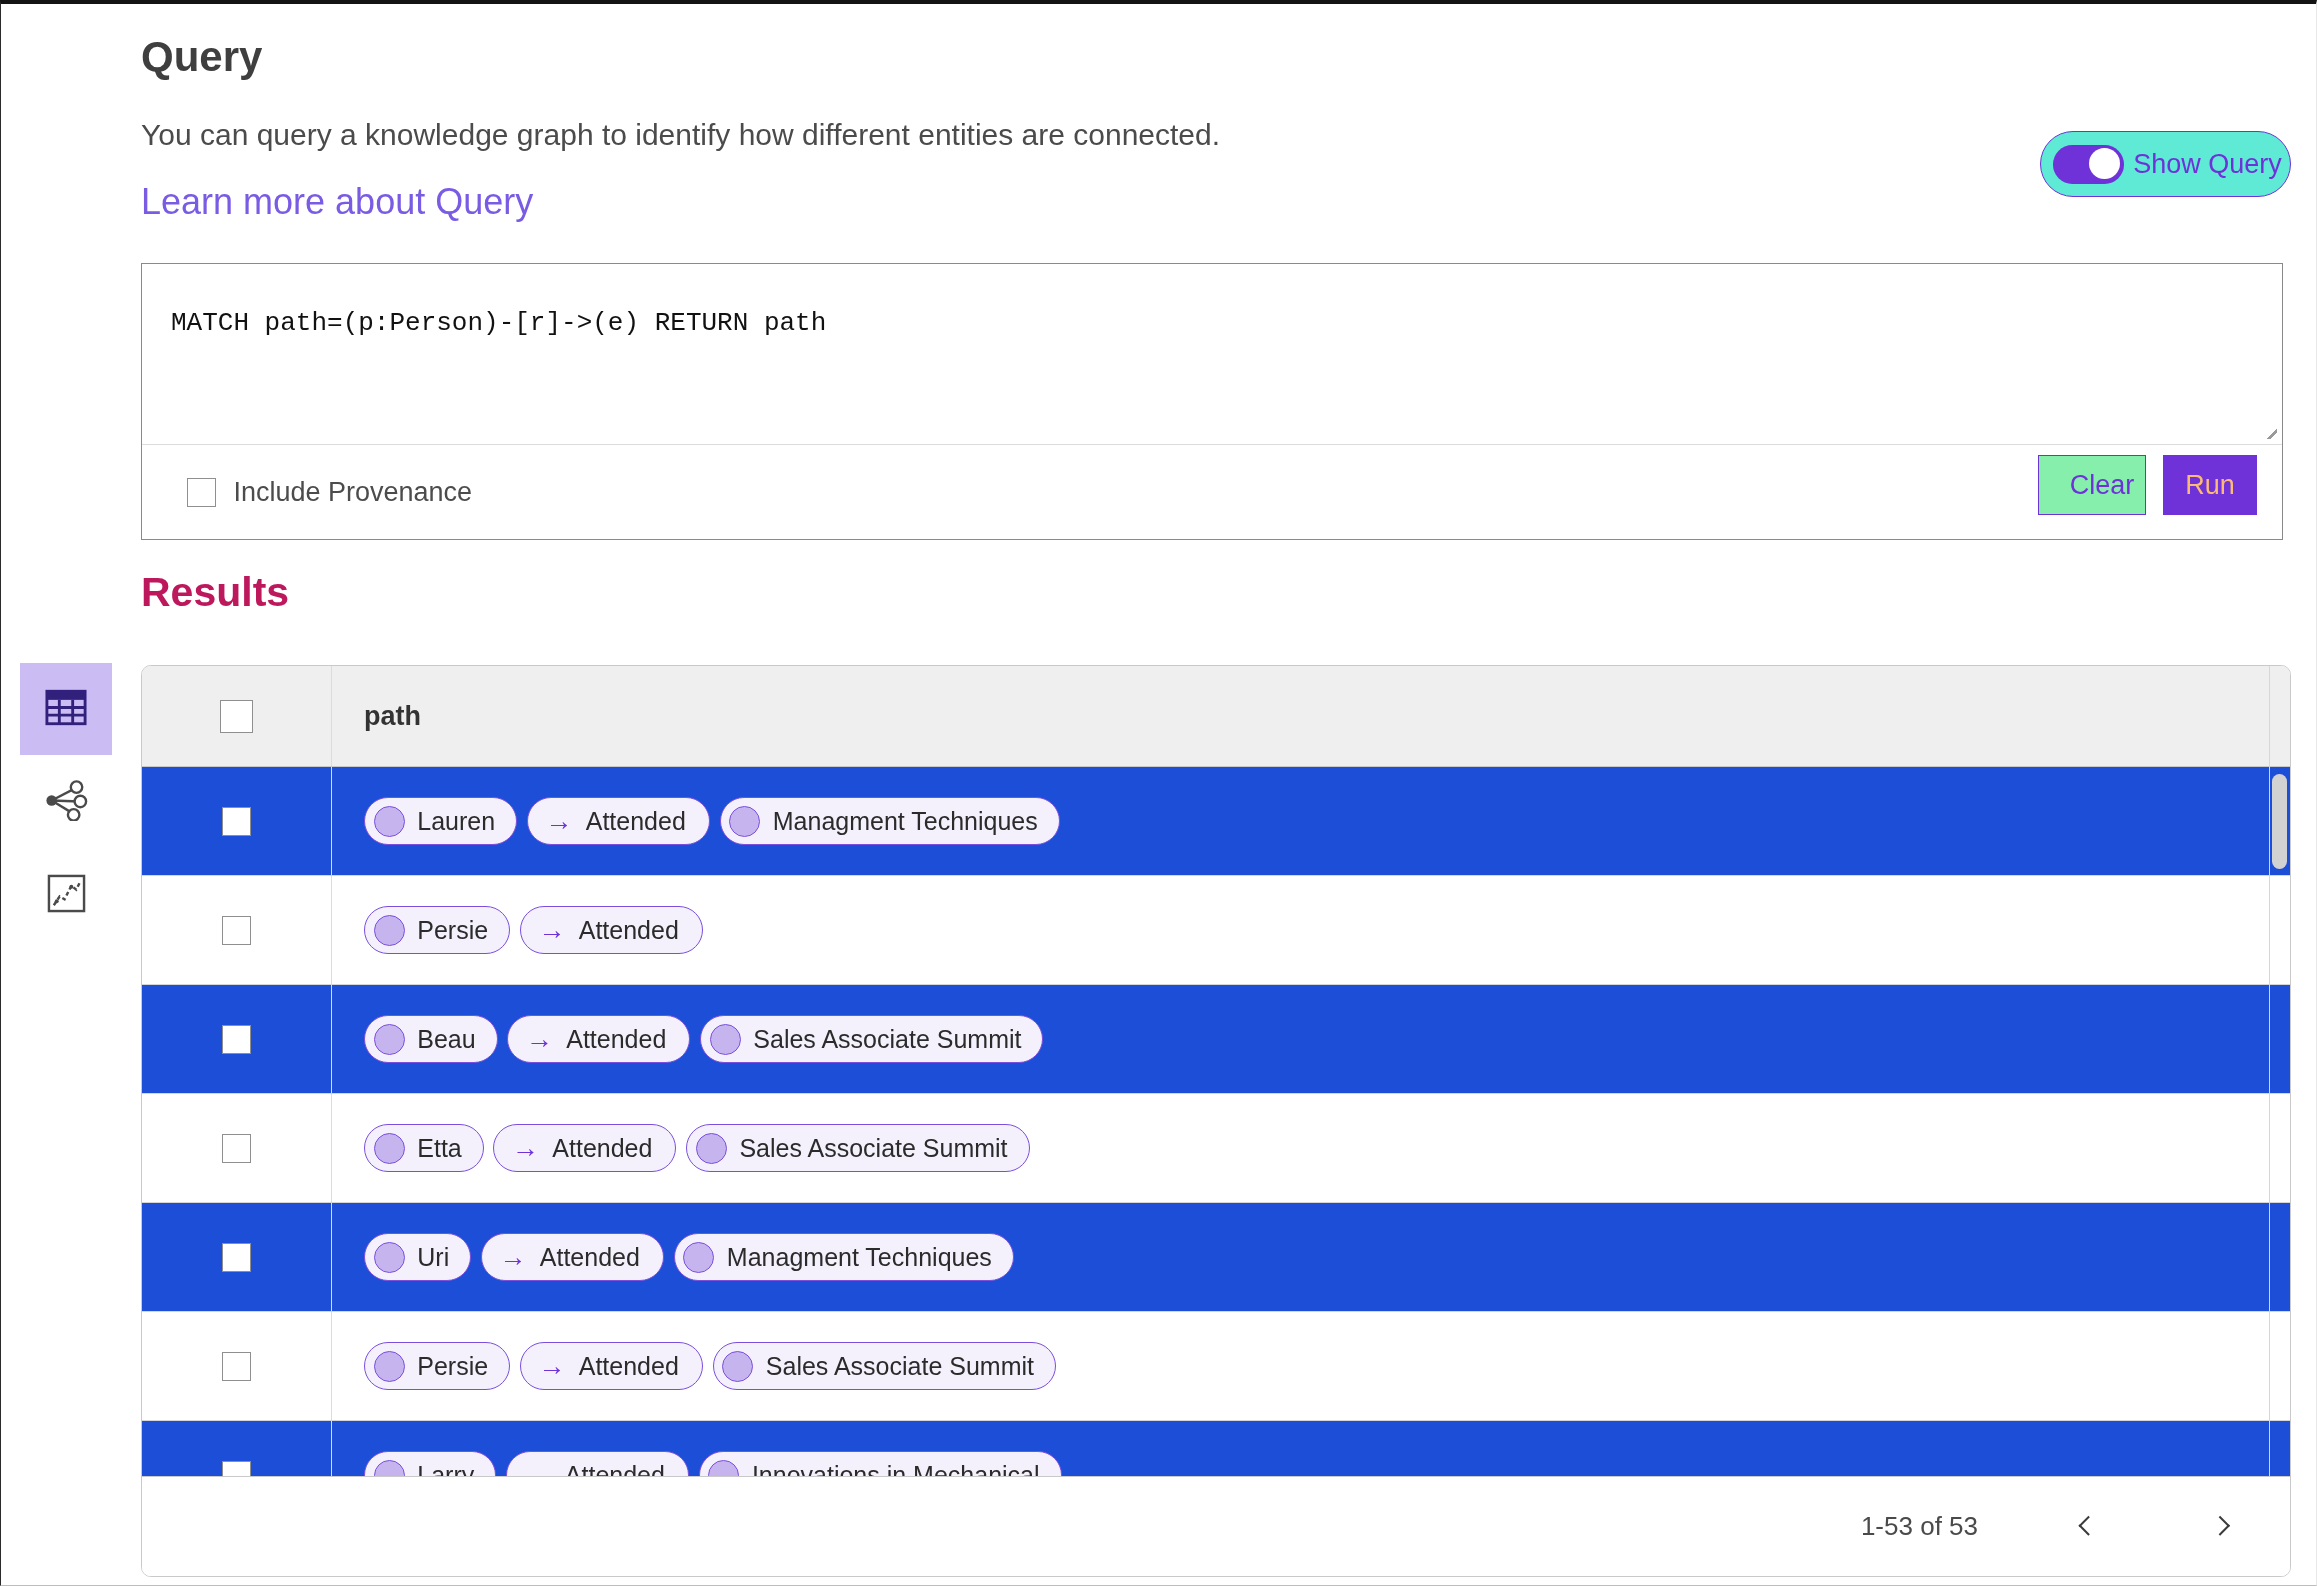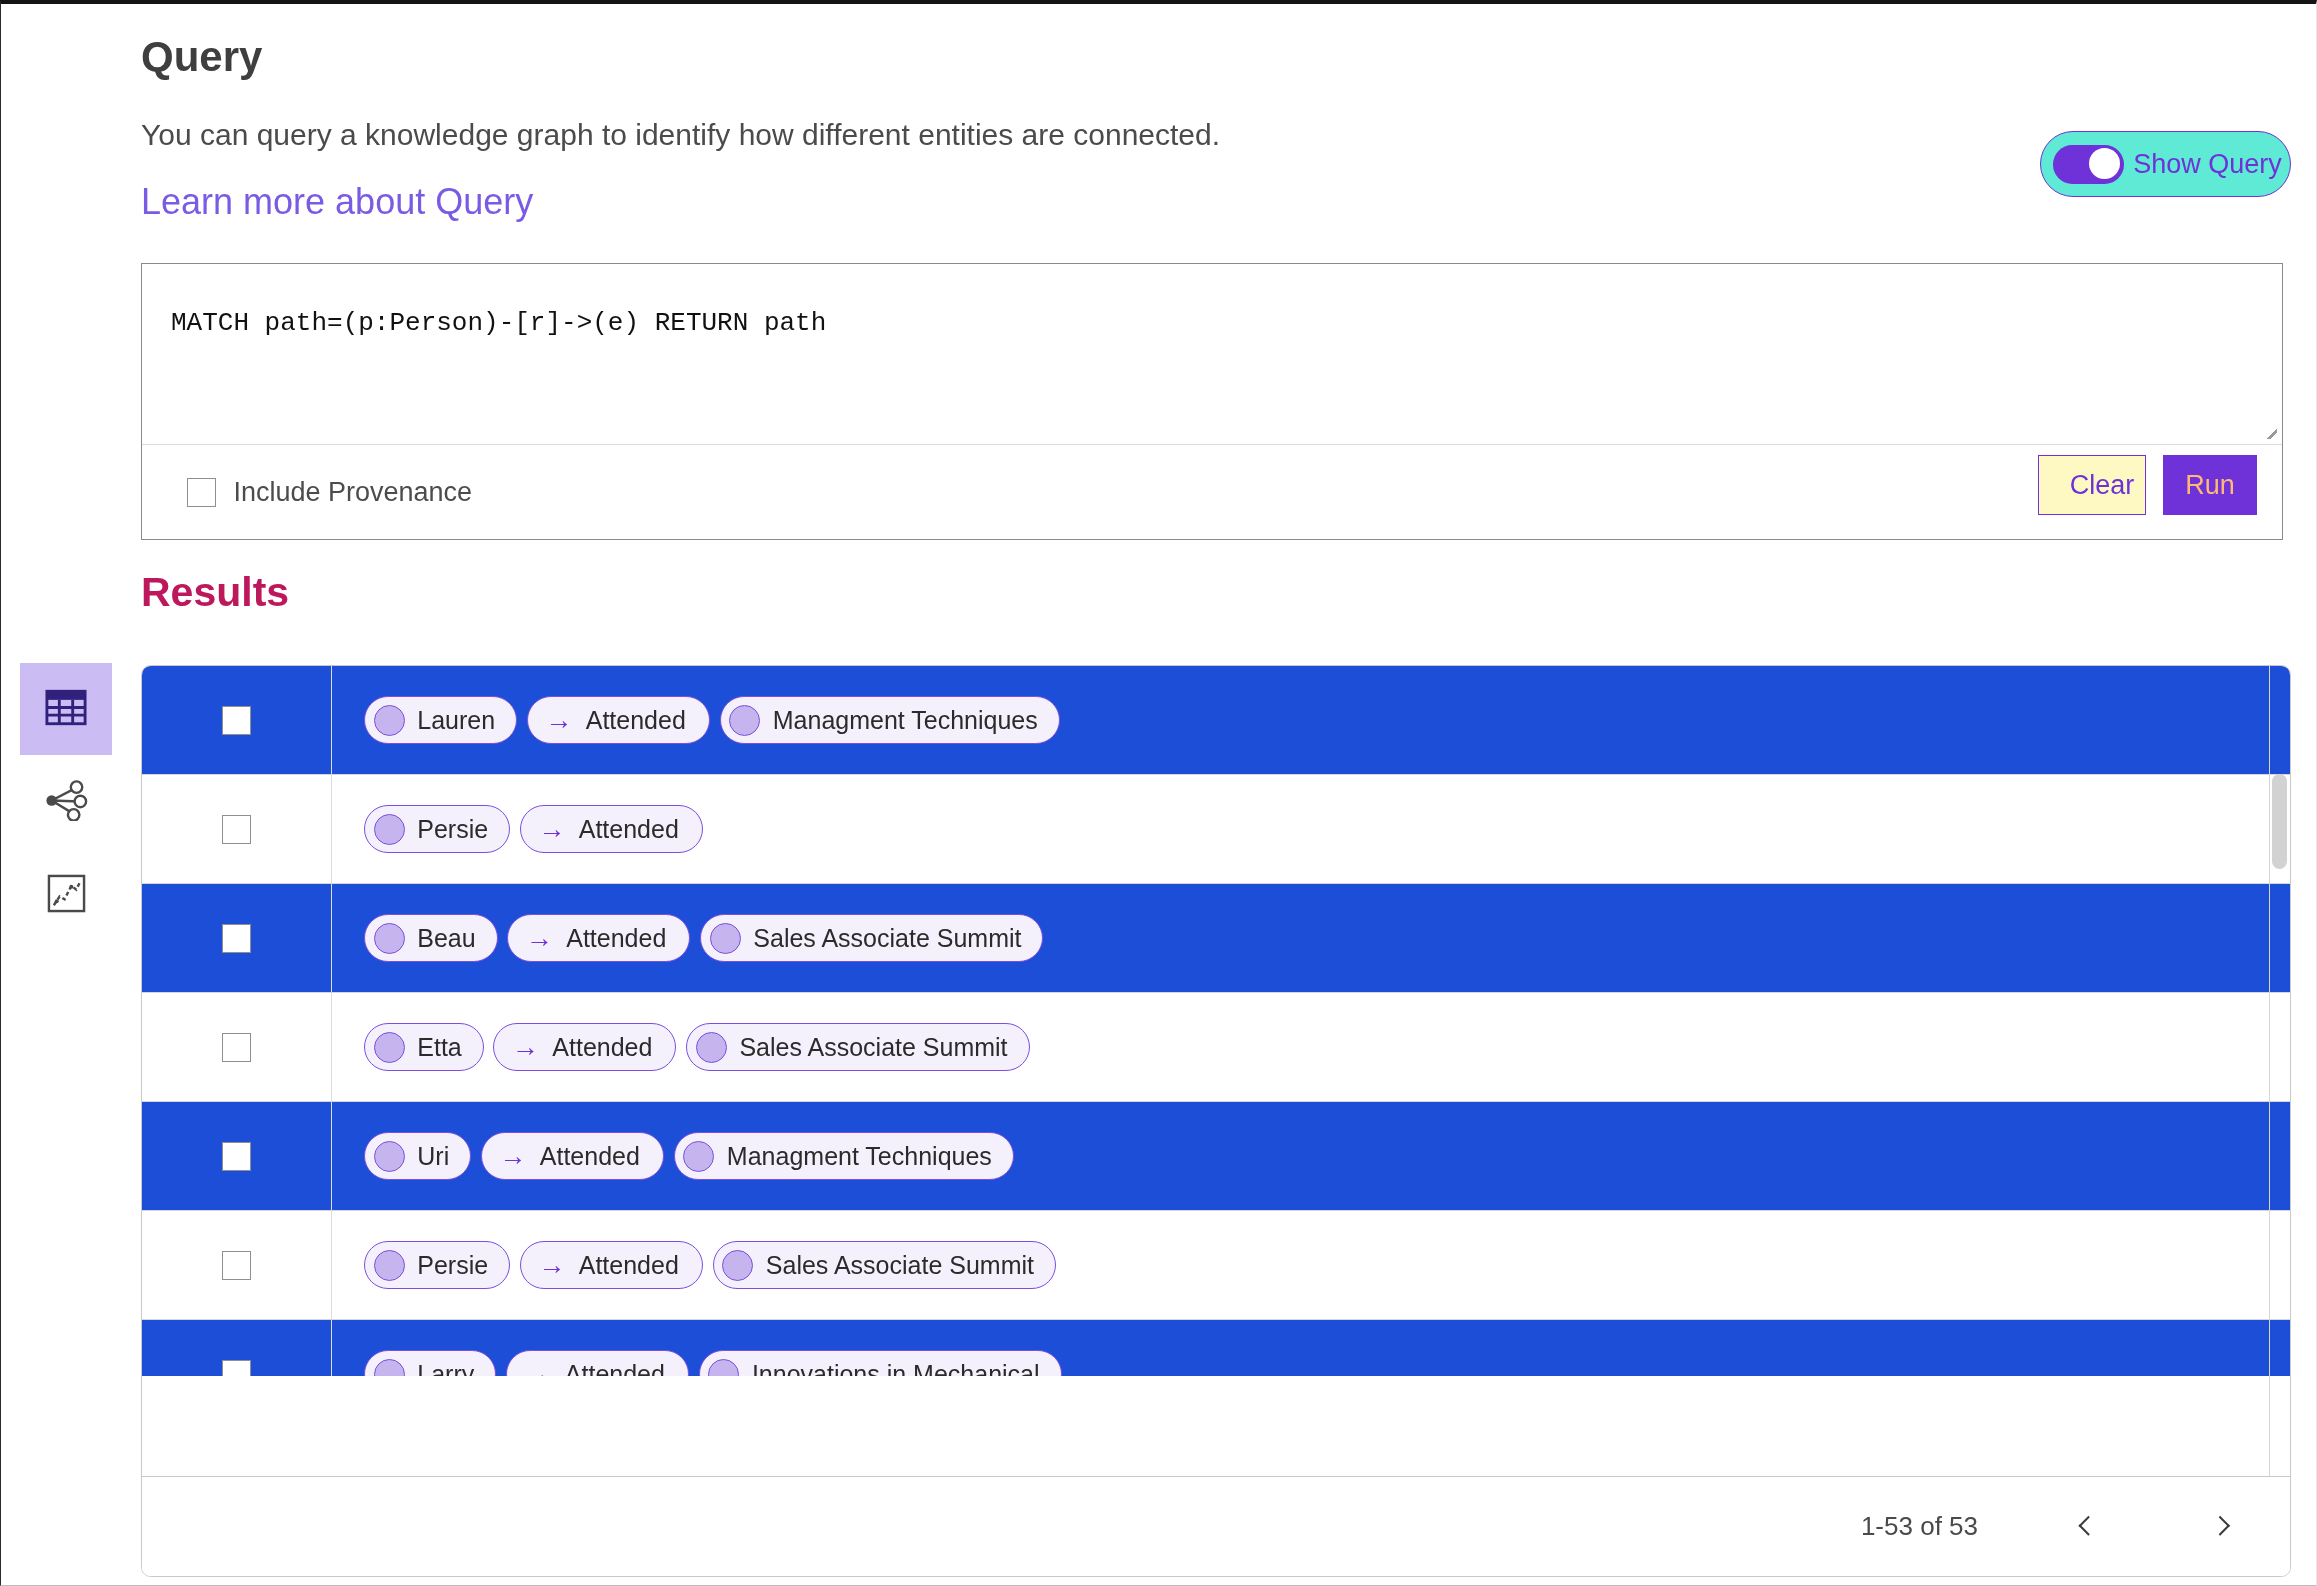--- a/index.html
+++ b/index.html
@@ -52,21 +52,21 @@
   }
   .query-divider { position:absolute; left:0; top:180px; width:100%; height:1px; background:#dcdcdc; }
   .include-wrap { position:absolute; left:45px; top:213px; display:flex; align-items:center; gap:17.4px; }
   .checkbox {
     display:inline-block; width:29px; height:29px; background:#fff;
     border:1.9px solid #8f8f8f; cursor:pointer; flex:0 0 auto;
   }
   .include-label { font-size:27px; color:#4c4c4c; }
   .btn-clear {
     position:absolute; right:136px; top:191px; width:108px; height:60px;
-    background:#fef9c3; border:1.9px solid #6e32d8; color:#6e32d8; font-size:27px;
+    background:#86efac; border:1.9px solid #6e32d8; color:#6e32d8; font-size:27px;
     font-family:"Liberation Sans",sans-serif; cursor:pointer;padding-left:20px;
   }
   .btn-run {
     position:absolute; right:25px; top:191px; width:94px; height:60px;
     background:#6e32d8; border:none; color:#fdba74; font-size:27px;
     font-family:"Liberation Sans",sans-serif; cursor:pointer;
   }
 
   
   .results-title { position:absolute; left:140px; top:565px; font-size:41px; font-weight:bold; color:#be185d; }
@@ -191,20 +191,26 @@
     <svg width="39" height="39" viewBox="0 0 40 40">
       <rect x="2" y="2" width="36" height="36" fill="none" stroke="#4a4a4a" stroke-width="2.5"></rect>
       <polyline points="7,32 13,23 18,26 25,12 30,16 34,8" fill="none" stroke="#4a4a4a" stroke-width="2.5" stroke-dasharray="4 3"></polyline>
       <circle cx="10" cy="28" r="2" fill="#4a4a4a"></circle>
       <circle cx="25" cy="13" r="2" fill="#4a4a4a"></circle>
     </svg>
   </span>
 </button>
 
 <div class="table-card">
+  <div class="thead">
+    <div class="cell-check">
+      <span class="checkbox"></span>
+    </div>
+    <div class="col-label">path</div>
+  </div>
 
   <div class="rows-viewport" id="rows">
       <div class="trow odd">
     <div class="cell-check">
       <span class="checkbox"></span>
     </div>
     <div class="cell-path">
       <span class="pill node-pill">
         <span class="node-circle"></span>
         <span class="pill-label r-node">Lauren</span>

